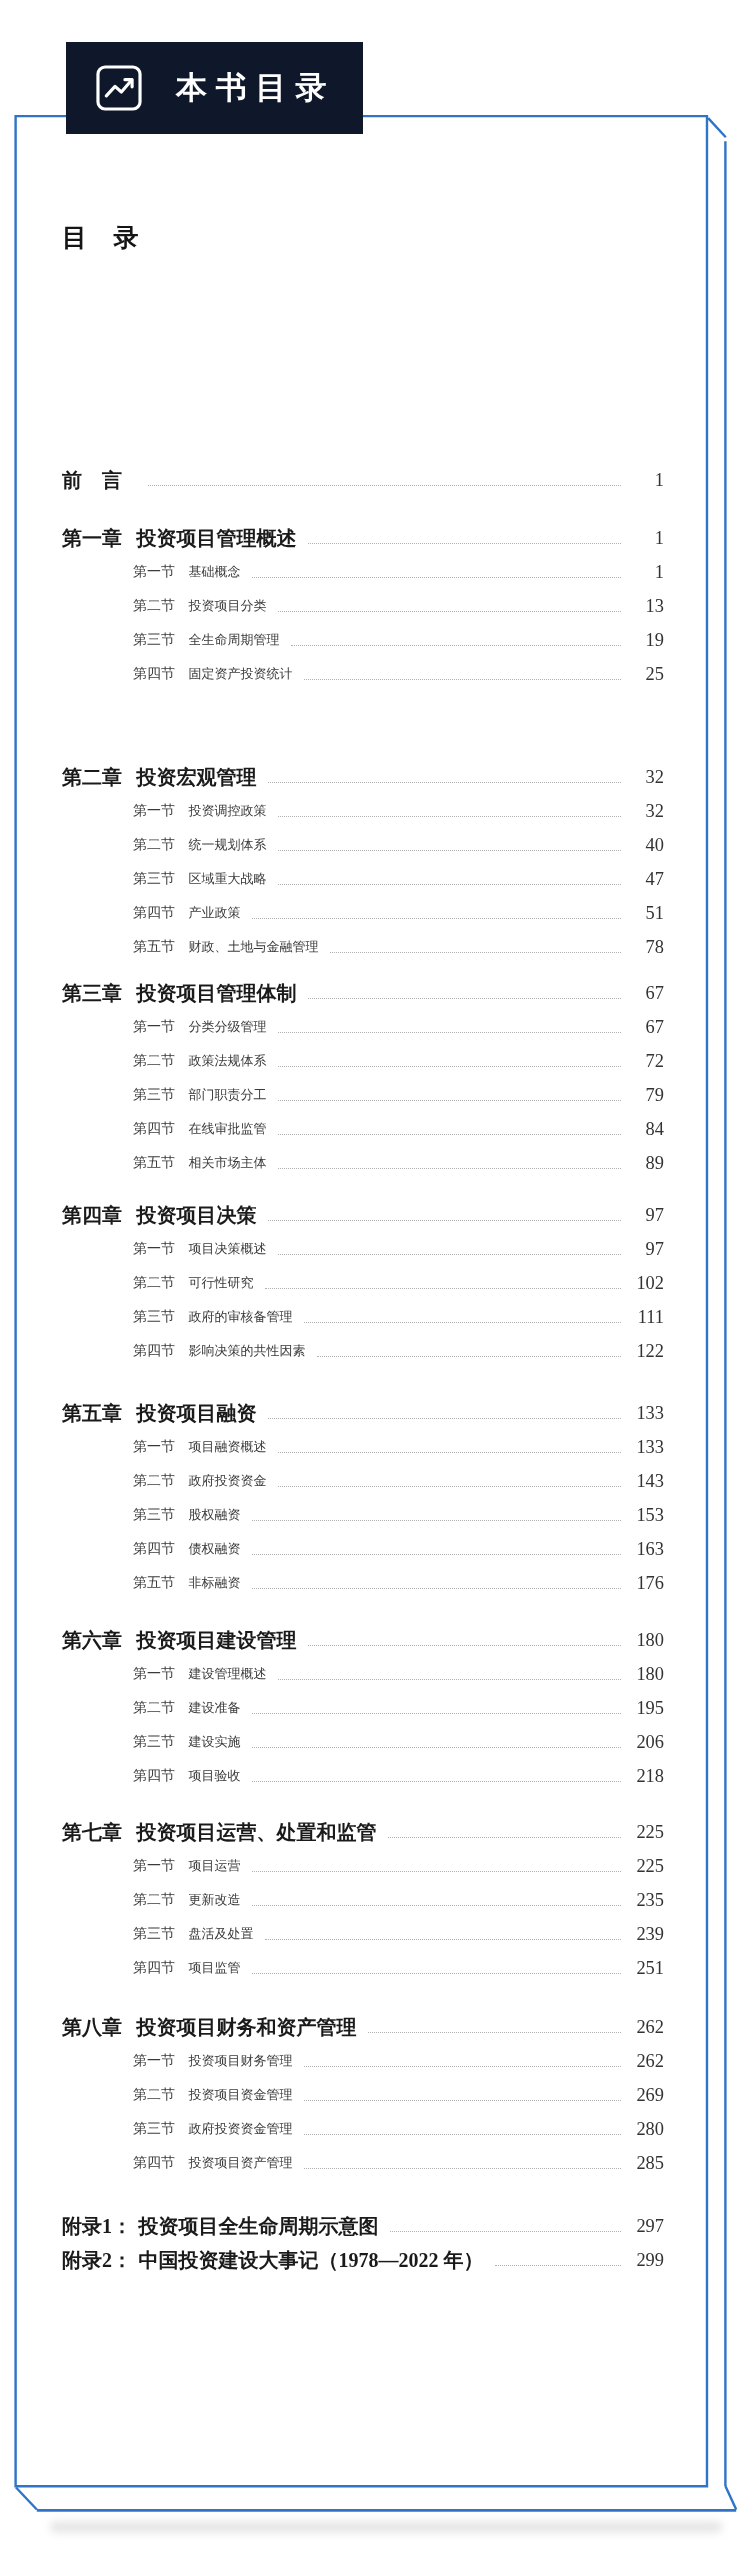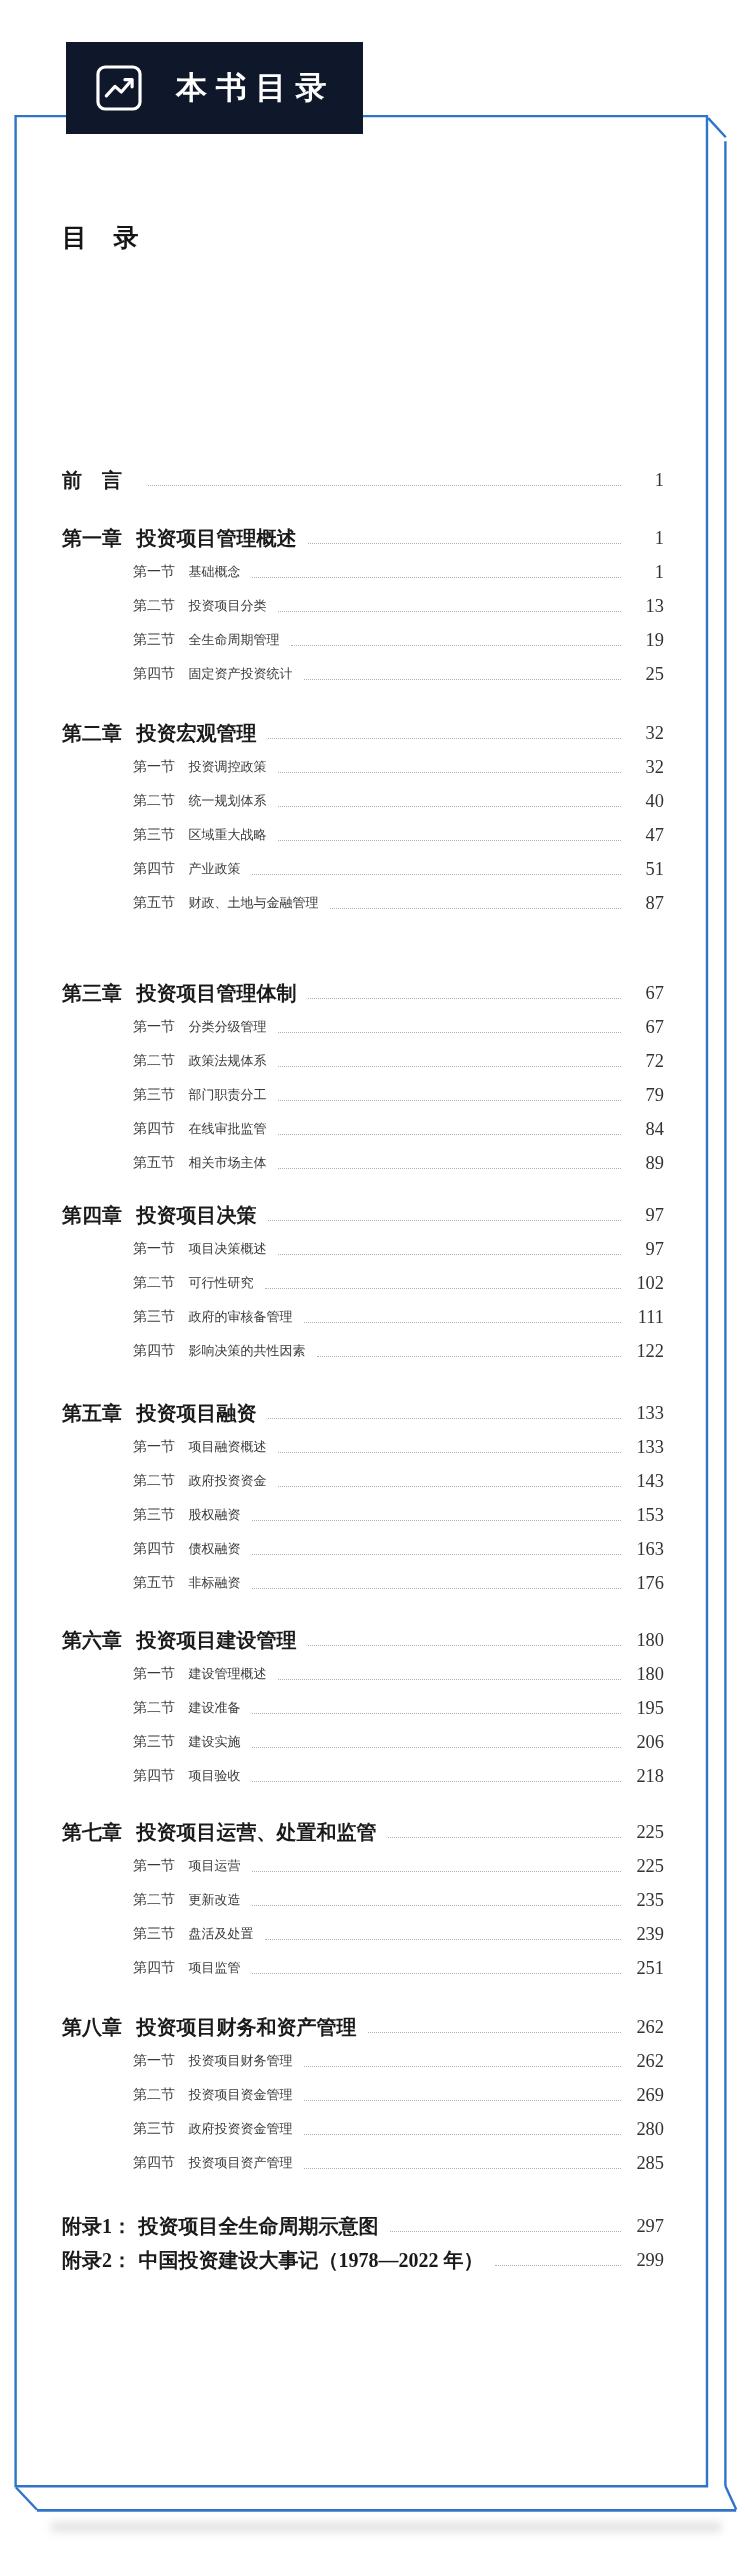--- a/index.html
+++ b/index.html
@@ -116,21 +116,21 @@
         <span class="dots"></span>
         <span class="pagenum">19</span>
       </div>
       <div class="row section">
         <span class="no">第四节</span>
         <span class="title">固定资产投资统计</span>
         <span class="dots"></span>
         <span class="pagenum">25</span>
       </div>
     </div>
-    <div class="toc-group" style="top: 716px;">
+    <div class="toc-group" style="top: 760px;">
       <div class="row chapter">
         <span class="no">第二章</span>
         <span class="title">投资宏观管理</span>
         <span class="dots"></span>
         <span class="pagenum">32</span>
       </div>
       <div class="row section">
         <span class="no">第一节</span>
         <span class="title">投资调控政策</span>
         <span class="dots"></span>
@@ -151,21 +151,21 @@
       <div class="row section">
         <span class="no">第四节</span>
         <span class="title">产业政策</span>
         <span class="dots"></span>
         <span class="pagenum">51</span>
       </div>
       <div class="row section">
         <span class="no">第五节</span>
         <span class="title">财政、土地与金融管理</span>
         <span class="dots"></span>
-        <span class="pagenum">87</span>
+        <span class="pagenum">78</span>
       </div>
     </div>
     <div class="toc-group" style="top: 976px;">
       <div class="row chapter">
         <span class="no">第三章</span>
         <span class="title">投资项目管理体制</span>
         <span class="dots"></span>
         <span class="pagenum">67</span>
       </div>
       <div class="row section">

